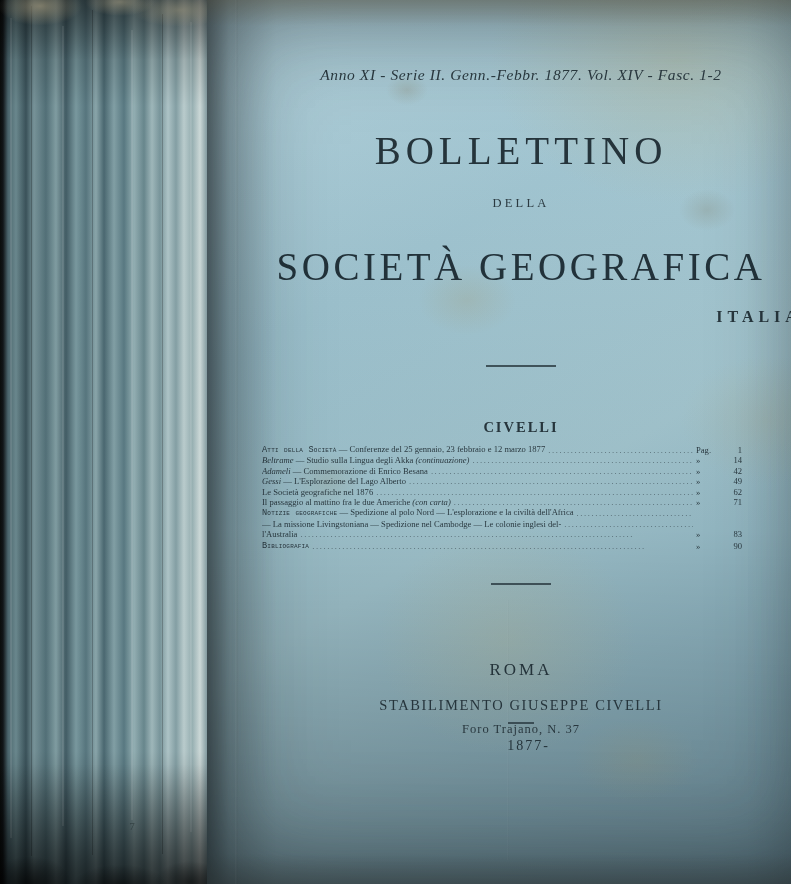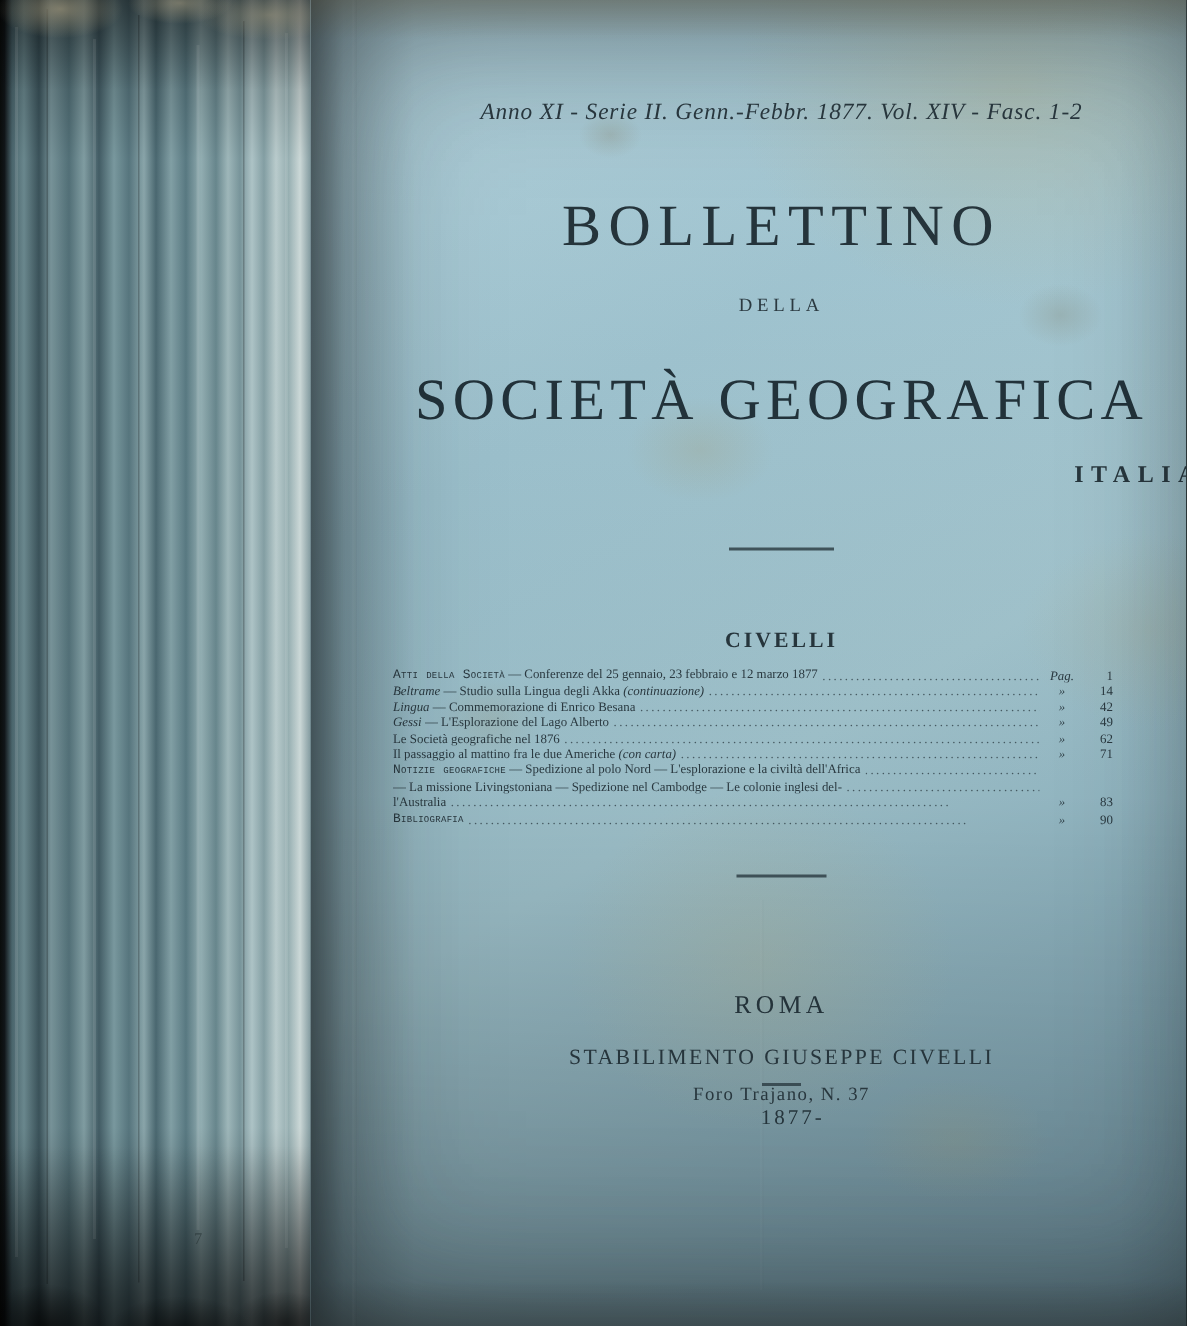--- a/index.html
+++ b/index.html
@@ -234,22 +234,21 @@
   .toc-dots {
     flex: 1 1 auto;
     overflow: hidden;
     letter-spacing: 1.6px;
     opacity: 0.75;
     margin: 0 3px 0 3px;
   }
   .toc-pagmark {
     flex: 0 0 auto;
     width: 24px;
-    text-align: center;
-    font-style: italic;
+    text-align: left;
   }
   .toc-page {
     flex: 0 0 auto;
     width: 22px;
     text-align: right;
   }
 
   #imprint {
     position: absolute;
     top: 660px;
@@ -341,21 +340,21 @@
           <span class="toc-pagmark">Pag.</span>
           <span class="toc-page">1</span>
         </div>
         <div class="toc-row">
           <span class="toc-text"><span class="it">Beltrame</span> — Studio sulla Lingua degli Akka <span class="it">(continuazione)</span></span>
           <span class="toc-dots">.........................................................................................</span>
           <span class="toc-pagmark">»</span>
           <span class="toc-page">14</span>
         </div>
         <div class="toc-row">
-          <span class="toc-text"><span class="it">Lingua</span> — Commemorazione di Enrico Besana</span>
+          <span class="toc-text"><span class="it">Adameli</span> — Commemorazione di Enrico Besana</span>
           <span class="toc-dots">.........................................................................................</span>
           <span class="toc-pagmark">»</span>
           <span class="toc-page">42</span>
         </div>
         <div class="toc-row">
           <span class="toc-text"><span class="it">Gessi</span> — L'Esplorazione del Lago Alberto</span>
           <span class="toc-dots">.........................................................................................</span>
           <span class="toc-pagmark">»</span>
           <span class="toc-page">49</span>
         </div>

